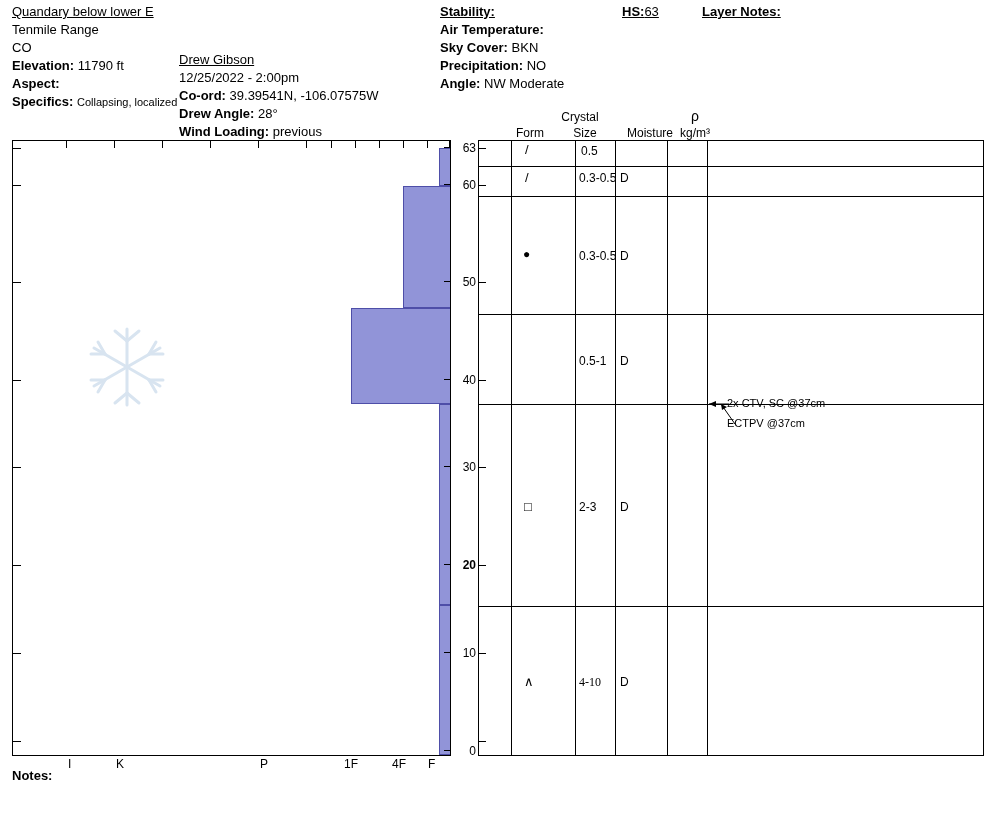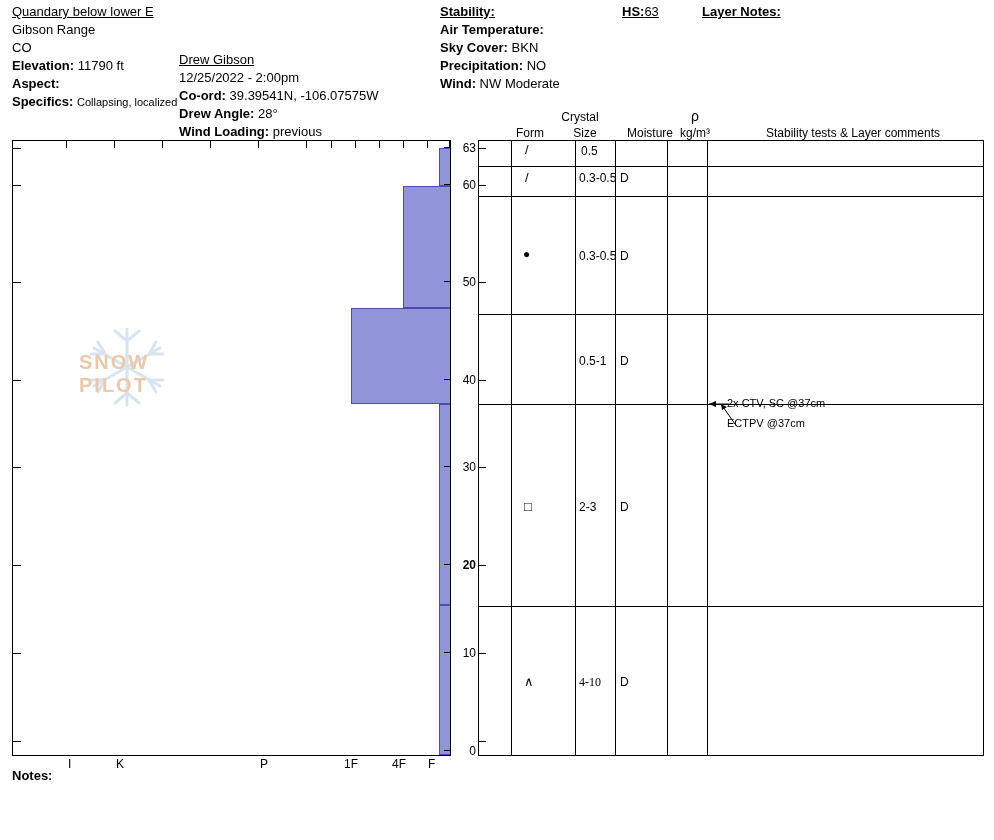--- a/index.html
+++ b/index.html
@@ -128,21 +128,21 @@
   .grain-sym { position: absolute; font-size: 13px; }
 
   #comment-1 { position: absolute; font-size: 11px; }
   #comment-2 { position: absolute; font-size: 11px; }
 </style>
 </head>
 <body>
 
 <div id="header">
   <div class="hdr-line col1 r0">Quandary below lower E</div>
-  <div class="hdr-line col1 r1">Gibson Range</div>
+  <div class="hdr-line col1 r1">Tenmile Range</div>
   <div class="hdr-line col1 r2">CO</div>
   <div class="hdr-line col1 r3">
     <span class="hdr-label">Elevation:</span>
     <span class="hdr-val">11790 ft</span>
   </div>
   <div class="hdr-line col1 r4">
     <span class="hdr-label">Aspect:</span>
     <span class="hdr-val"></span>
   </div>
   <div class="hdr-line col1 r5">
@@ -175,21 +175,21 @@
   </div>
   <div class="hdr-line col3 r2">
     <span class="hdr-label">Sky Cover:</span>
     <span class="hdr-val">BKN</span>
   </div>
   <div class="hdr-line col3 r3">
     <span class="hdr-label">Precipitation:</span>
     <span class="hdr-val">NO</span>
   </div>
   <div class="hdr-line col3 r4">
-    <span class="hdr-label">Wind:</span>
+    <span class="hdr-label">Angle:</span>
     <span class="hdr-val">NW Moderate</span>
   </div>
 
   <div class="hdr-line col4 r0">
     <span class="hdr-label">HS:</span><span class="hdr-val">63</span>
   </div>
   <div class="hdr-line col5 r0" style="font-weight:bold;">Layer Notes:</div>
 </div>
 
 <div id="graph-frame">
@@ -228,21 +228,20 @@
         <line x1="40" y1="33" x2="26" y2="33"></line>
           <line x1="40" y1="33" x2="33" y2="21"></line>
         <line x1="84" y1="59" x2="98" y2="59"></line>
           <line x1="84" y1="59" x2="91" y2="71"></line>
         <line x1="40" y1="59" x2="26" y2="59"></line>
           <line x1="40" y1="59" x2="33" y2="71"></line>
         <line x1="84" y1="33" x2="98" y2="33"></line>
           <line x1="84" y1="33" x2="91" y2="21"></line>
       </g>
     </svg>
-    <div id="wm-text">SNOW PILOT</div>
   </div>
 
   <div id="bars">
 
     <div class="bar" style="left:426px; top:7px; width:12px; height:38px;"></div>
 
     <div class="bar" style="left:390px; top:45px; width:48px; height:122px;"></div>
 
     <div class="bar" style="left:338px; top:167px; width:100px; height:96px;"></div>
 
@@ -284,21 +283,20 @@
 
 <div id="notes-line">Notes:</div>
 
 <div id="table-head">
   <div class="th" style="left:72px; top:2px; width:60px;">Crystal</div>
   <div class="th" style="left:22px; top:18px; width:60px;">Form</div>
   <div class="th" style="left:82px; top:18px; width:50px;">Size</div>
   <div class="th" style="left:136px; top:18px; width:72px;">Moisture</div>
   <div class="th" style="left:192px; top:0px; width:50px; font-size:14px;">ρ</div>
   <div class="th" style="left:188px; top:18px; width:58px;">kg/m³</div>
-  <div class="th" style="left:246px; top:18px; width:258px;">Stability tests &amp; Layer comments</div>
 </div>
 
 <div id="table-frame">
 
   <div class="vline" style="left:32px;"></div>
   <div class="vline" style="left:96px;"></div>
   <div class="vline" style="left:136px;"></div>
   <div class="vline" style="left:188px;"></div>
   <div class="vline" style="left:228px;"></div>
 

